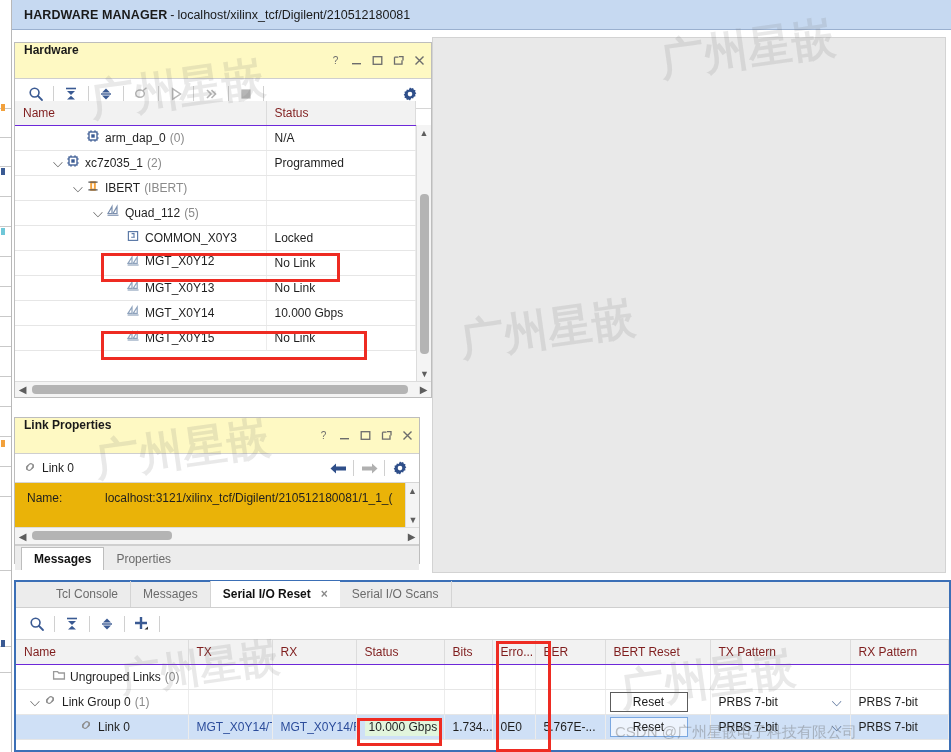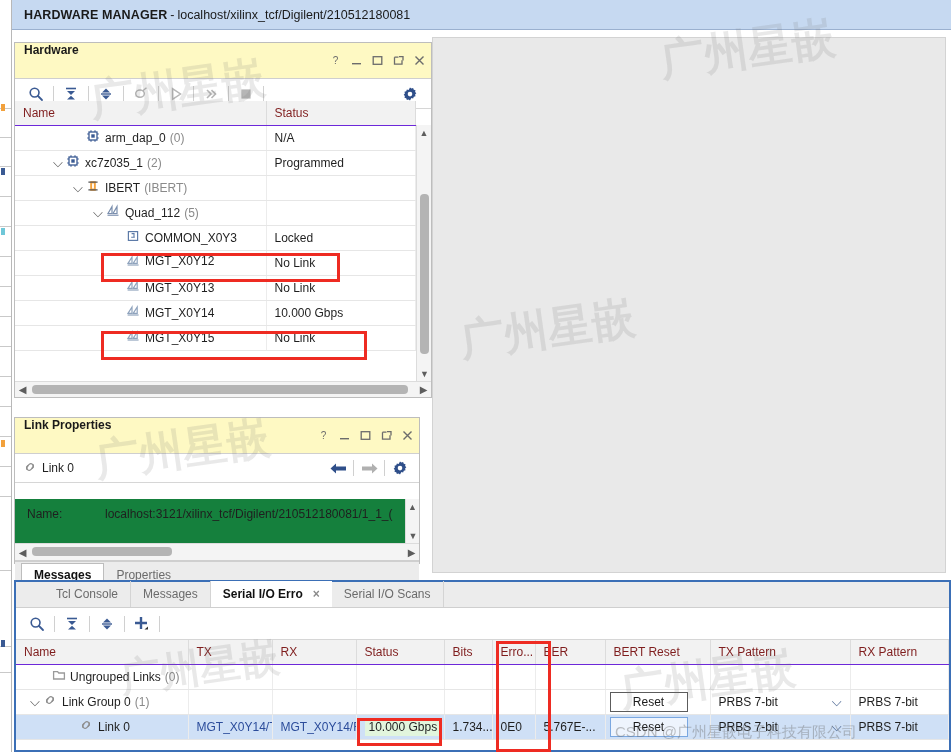--- a/index.html
+++ b/index.html
@@ -73,21 +73,21 @@
   .hsb .arw { width: 15px; text-align: center; color: #5d5d5d; font-size: 10px; cursor: pointer; }
   .hsb .track { flex: 1; height: 16px; position: relative; }
   .hsb .thumb { position: absolute; top: 3px; height: 9px; background: #b4b4b4; border-radius: 4px; cursor: pointer;}
 
   
   .annot { position: absolute; border: 3px solid #ee2b22; pointer-events: none; }
 
   
   .lp-row { height: 29px; display: flex; align-items: center; padding: 0 8px; border-bottom: 1px solid #d6d6d6; background: #fff;}
   .nav-arrow { width: 22px; height: 20px; display: flex; align-items: center; justify-content: center; cursor: pointer;}
-  .prop-area { background: #15803d; position: relative; margin-top: 16px; }
+  .prop-area { background: #eab308; position: relative; }
   .prop-line { display: flex; padding: 8px 6px 0 12px; font-size: 12px; white-space: nowrap; }
   .prop-key { width: 78px; color: #1f1f1f; }
   .prop-val { color: #1f1f1f; }
   .tabs-bar { display: flex; align-items: flex-end; height: 25px; background: #ececec; border-top: 1px solid #cfcfcf; padding-left: 6px;}
   .tab { padding: 4px 12px 4px 12px; font-size: 12px; color: #6b6b6b; cursor: pointer; height: 23px; display:flex; align-items:center;}
   .tab.sel { background: #ffffff; color: #111; font-weight: bold; border: 1px solid #bdbdbd; border-bottom: none; }
 
   
   .right-pane { position: absolute; background: #e9e9e9; border: 1px solid #d3d3d3; }
 
@@ -506,21 +506,21 @@
   <div class="dock" style="left:14px; top:580px; width:937px; height:172px;">
 
     <div class="dock-tabs">
       <div class="dtab">
         <span>Tcl Console</span>
       </div>
       <div class="dtab">
         <span>Messages</span>
       </div>
       <div class="dtab sel">
-        <span>Serial I/O Erro</span>
+        <span>Serial I/O Reset</span>
         <span class="x">×</span>
       </div>
       <div class="dtab">
         <span>Serial I/O Scans</span>
       </div>
     </div>
 
     <div class="panel-toolbar" style="height:32px;">
       <span class="tbtn">
         <svg width="16" height="16" viewBox="0 0 16 16">

